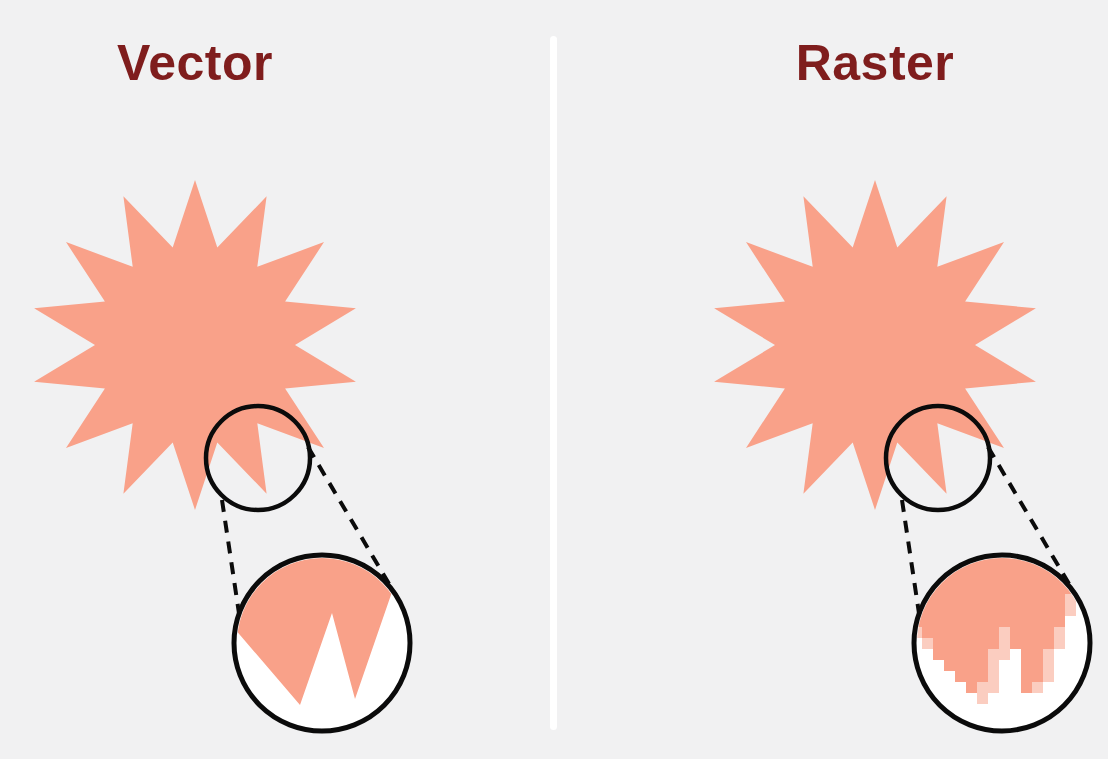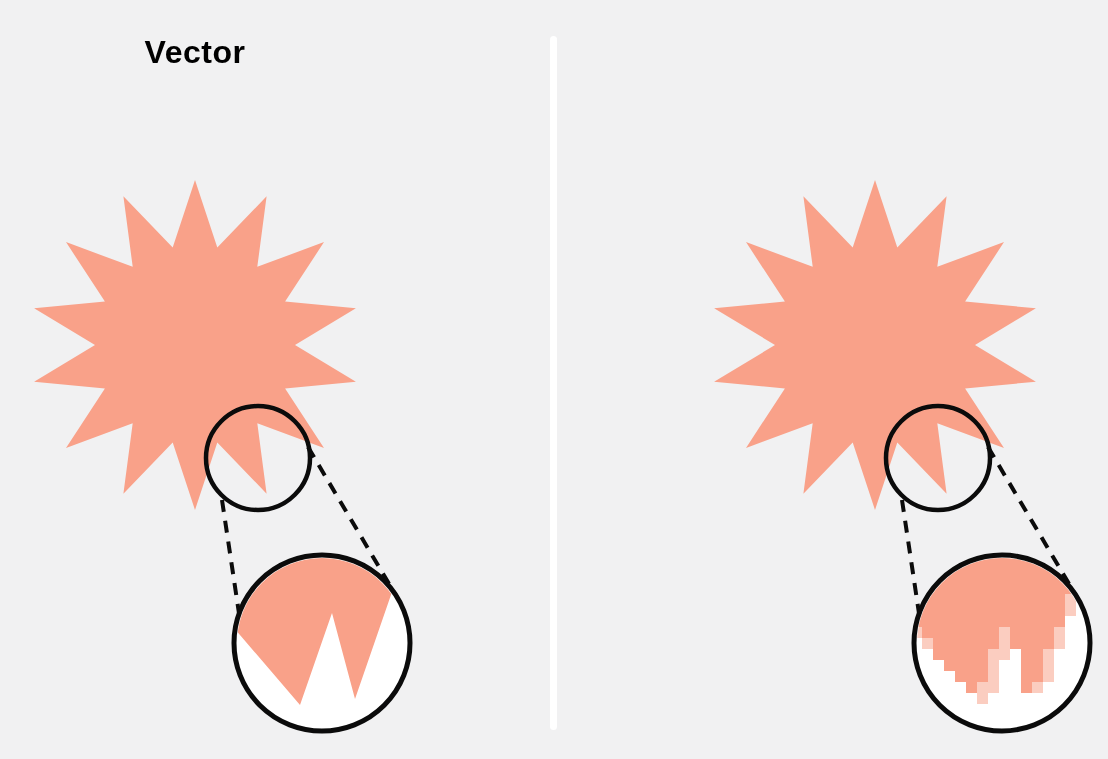--- a/index.html
+++ b/index.html
@@ -9,21 +9,21 @@
   }
   .stage{
     position:relative;
     width:1108px;height:759px;
     background:var(--background,#F1F1F2);
     overflow:hidden;
   }
   .title{
     position:absolute;top:34px;width:390px;
     text-align:center;
-    font-size:32px;font-weight:700;color:#000000;
+    font-size:50px;font-weight:700;color:#7f1d1d;
     letter-spacing:0.5px;
     user-select:none;
   }
   #t-vector{left:0;}
   #t-raster{left:680px;}
   .divider{
     position:absolute;left:550px;top:36px;
     width:7px;height:694px;
     background:var(--divider,#fff);
     border-radius:4px;
@@ -41,20 +41,21 @@
     fill:none;
   }
 </style>
 </head>
 <body>
 
 <div class="stage">
 
   <div class="title" id="t-vector">Vector</div>
 
+  <div class="title" id="t-raster">Raster</div>
 
   <div class="divider"></div>
 
   <svg class="canvas" viewBox="0 0 1108 759" xmlns="http://www.w3.org/2000/svg">
     <defs>
       <clipPath id="zoomClip">
           <circle cx="322" cy="643" r="85"></circle>
         </clipPath>
     </defs>
 

